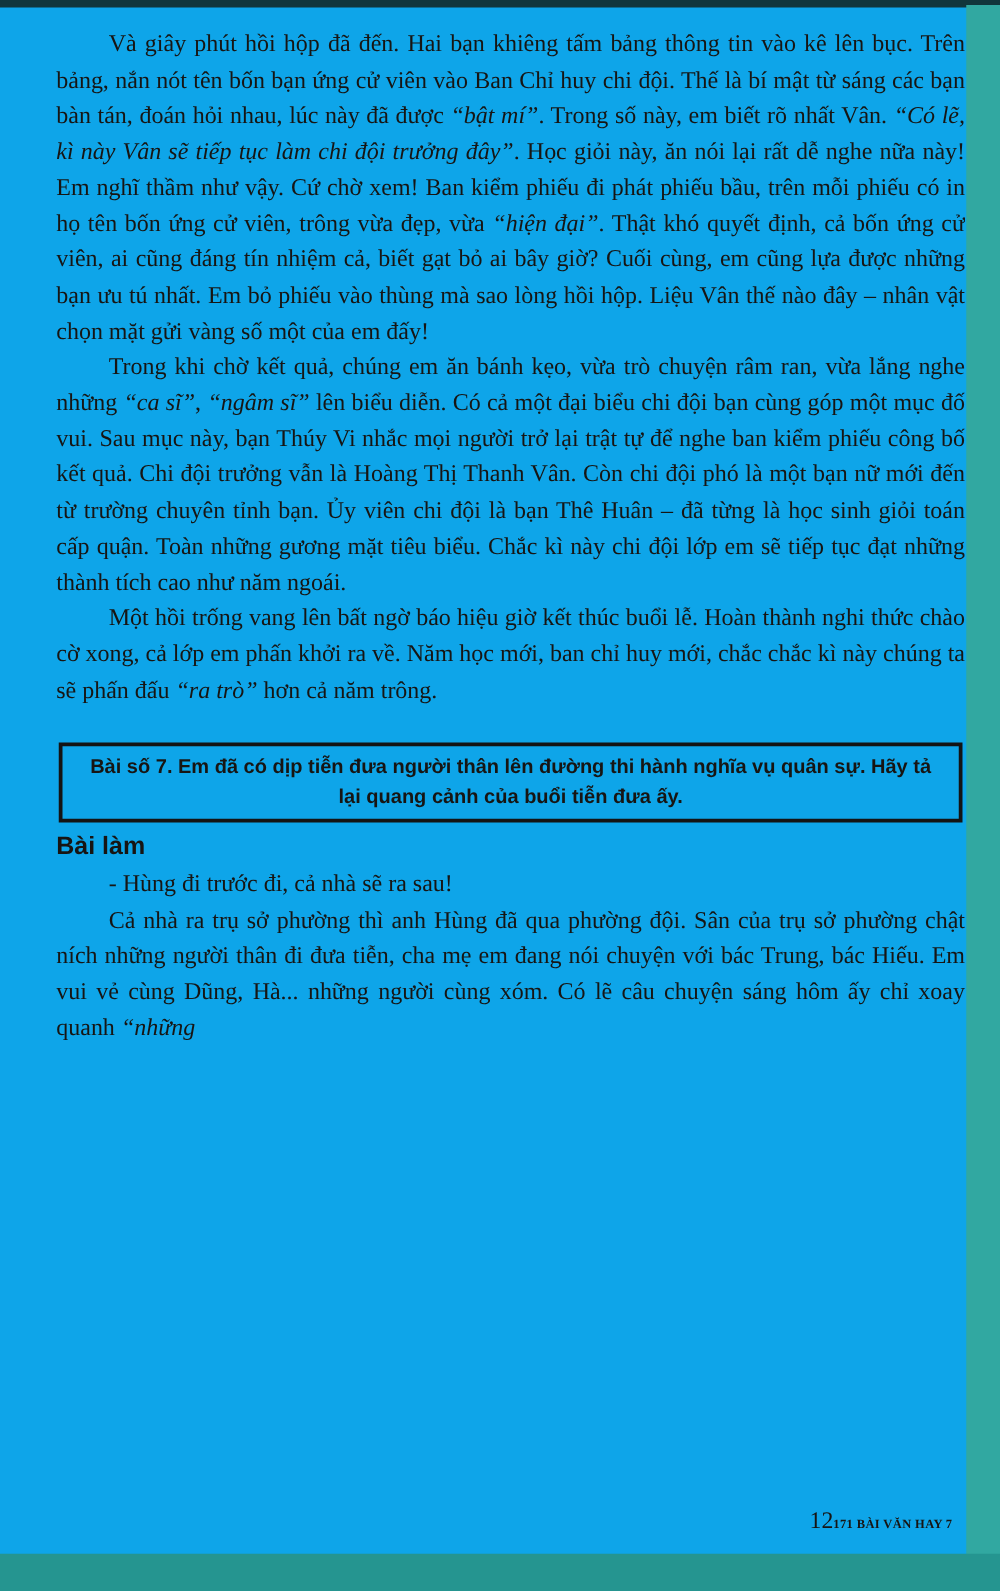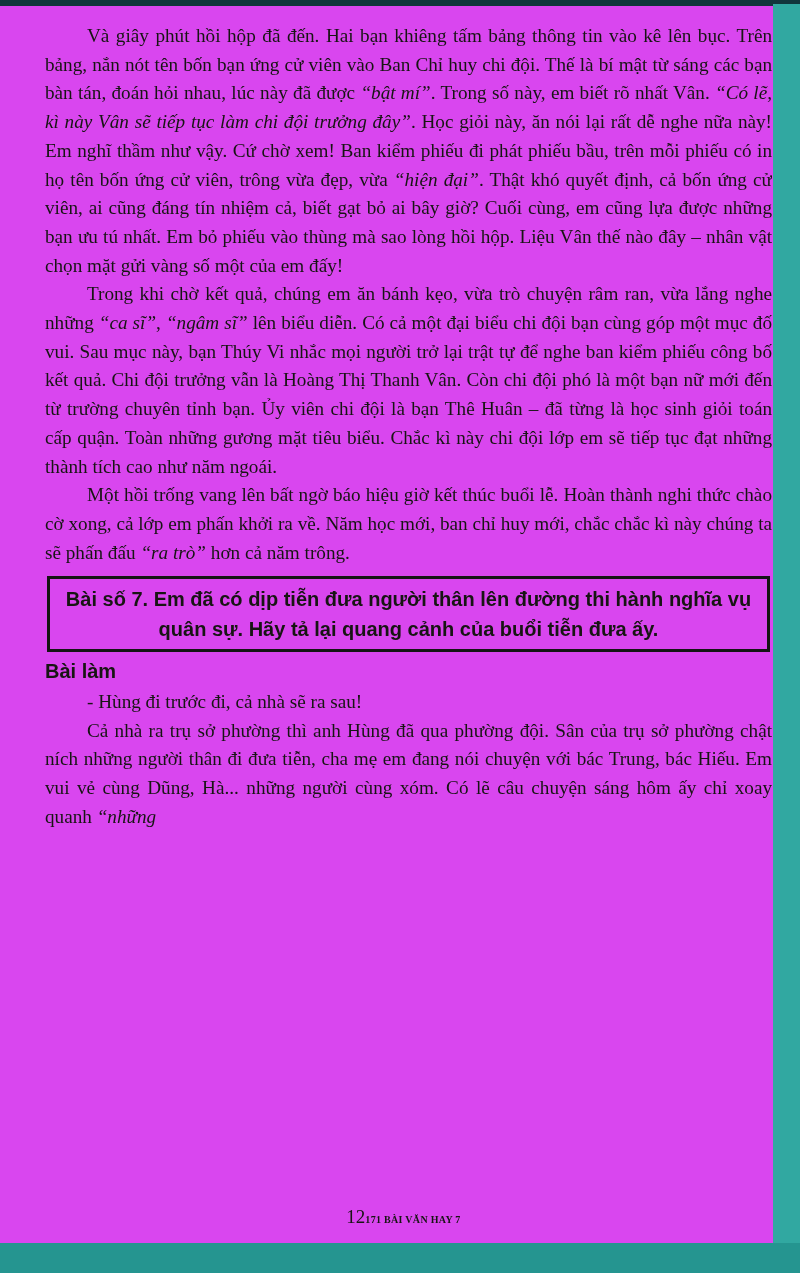--- a/index.html
+++ b/index.html
@@ -13,40 +13,40 @@
   .top-rule { position:absolute; top:0; left:0; width:100%; height:6px; }
   .side-band { position:absolute; top:4px; right:0; width:27px; bottom:0; }
   .bottom-band { position:absolute; left:0; bottom:0; width:100%; height:30px; }
   .content {
     position:absolute; top:22px; left:45px; width:727px; height:1180px;
     overflow:hidden; font-size:19.2px; line-height:28.7px; text-align:justify;
   }
   .para { text-indent:42px; }
   .it { font-style:italic; }
   .prompt-box {
-    border:3px solid #141414; margin:9px 2px 5px 2px; padding:5px 12px;
+    border:3px solid #141414; margin:27px 2px 5px 2px; padding:5px 12px;
     text-align:center; text-indent:0;
     font-family:"Liberation Sans", sans-serif; font-weight:bold;
-    font-size:20px; line-height:1.5;
+    font-size:16px; line-height:1.5;
   }
   .center-heading {
     text-align:left; text-indent:0; font-weight:bold;
     font-family:"Liberation Sans", sans-serif; font-size:20px; margin:2px 0;
   }
   .footer {
     position:absolute; left:45px; right:38px; top:1206px;
-    display:flex; justify-content:center; align-items:baseline;
+    display:flex; justify-content:flex-end; align-items:baseline;
   }
   .page-num { font-size:19px; }
   .book-title { font-weight:bold; font-size:10px; letter-spacing:0.3px; }
 </style>
 </head>
 <body>
 
-<div class="page" style="background: #d946ef; color: rgb(23, 21, 19);">
+<div class="page" style="background: #0ea5e9; color: rgb(23, 21, 19);">
   <div class="top-rule" style="background: rgb(17, 54, 60);"></div>
   <div class="side-band" style="background: rgb(49, 168, 161);"></div>
   <div class="bottom-band" style="background: rgb(37, 149, 144);"></div>
 
   <main class="content">
       <p class="para"><span>Và giây phút hồi hộp đã đến. Hai bạn khiêng tấm bảng thông tin vào kê lên bục. Trên bảng, nắn nót tên bốn bạn ứng cử viên vào Ban Chỉ huy chi đội. Thế là bí mật từ sáng các bạn bàn tán, đoán hỏi nhau, lúc này đã được </span><span class="it">“bật mí”</span><span>. Trong số này, em biết rõ nhất Vân. </span><span class="it">“Có lẽ, kì này Vân sẽ tiếp tục làm chi đội trưởng đây”</span><span>. Học giỏi này, ăn nói lại rất dễ nghe nữa này! Em nghĩ thầm như vậy. Cứ chờ xem! Ban kiểm phiếu đi phát phiếu bầu, trên mỗi phiếu có in họ tên bốn ứng cử viên, trông vừa đẹp, vừa </span><span class="it">“hiện đại”</span><span>. Thật khó quyết định, cả bốn ứng cử viên, ai cũng đáng tín nhiệm cả, biết gạt bỏ ai bây giờ? Cuối cùng, em cũng lựa được những bạn ưu tú nhất. Em bỏ phiếu vào thùng mà sao lòng hồi hộp. Liệu Vân thế nào đây – nhân vật chọn mặt gửi vàng số một của em đấy!</span></p>
       <p class="para"><span>Trong khi chờ kết quả, chúng em ăn bánh kẹo, vừa trò chuyện râm ran, vừa lắng nghe những </span><span class="it">“ca sĩ”</span><span>, </span><span class="it">“ngâm sĩ”</span><span> lên biểu diễn. Có cả một đại biểu chi đội bạn cùng góp một mục đố vui. Sau mục này, bạn Thúy Vi nhắc mọi người trở lại trật tự để nghe ban kiểm phiếu công bố kết quả. Chi đội trưởng vẫn là Hoàng Thị Thanh Vân. Còn chi đội phó là một bạn nữ mới đến từ trường chuyên tỉnh bạn. Ủy viên chi đội là bạn Thê Huân – đã từng là học sinh giỏi toán cấp quận. Toàn những gương mặt tiêu biểu. Chắc kì này chi đội lớp em sẽ tiếp tục đạt những thành tích cao như năm ngoái.</span></p>
       <p class="para"><span>Một hồi trống vang lên bất ngờ báo hiệu giờ kết thúc buổi lễ. Hoàn thành nghi thức chào cờ xong, cả lớp em phấn khởi ra về. Năm học mới, ban chỉ huy mới, chắc chắc kì này chúng ta sẽ phấn đấu </span><span class="it">“ra trò”</span><span> hơn cả năm trông.</span></p>
       <div class="prompt-box"><span>Bài số 7. Em đã có dịp tiễn đưa người thân lên đường thi hành nghĩa vụ quân sự. Hãy tả lại quang cảnh của buổi tiễn đưa ấy.</span></div>
       <div class="center-heading"><span>Bài làm</span></div>

